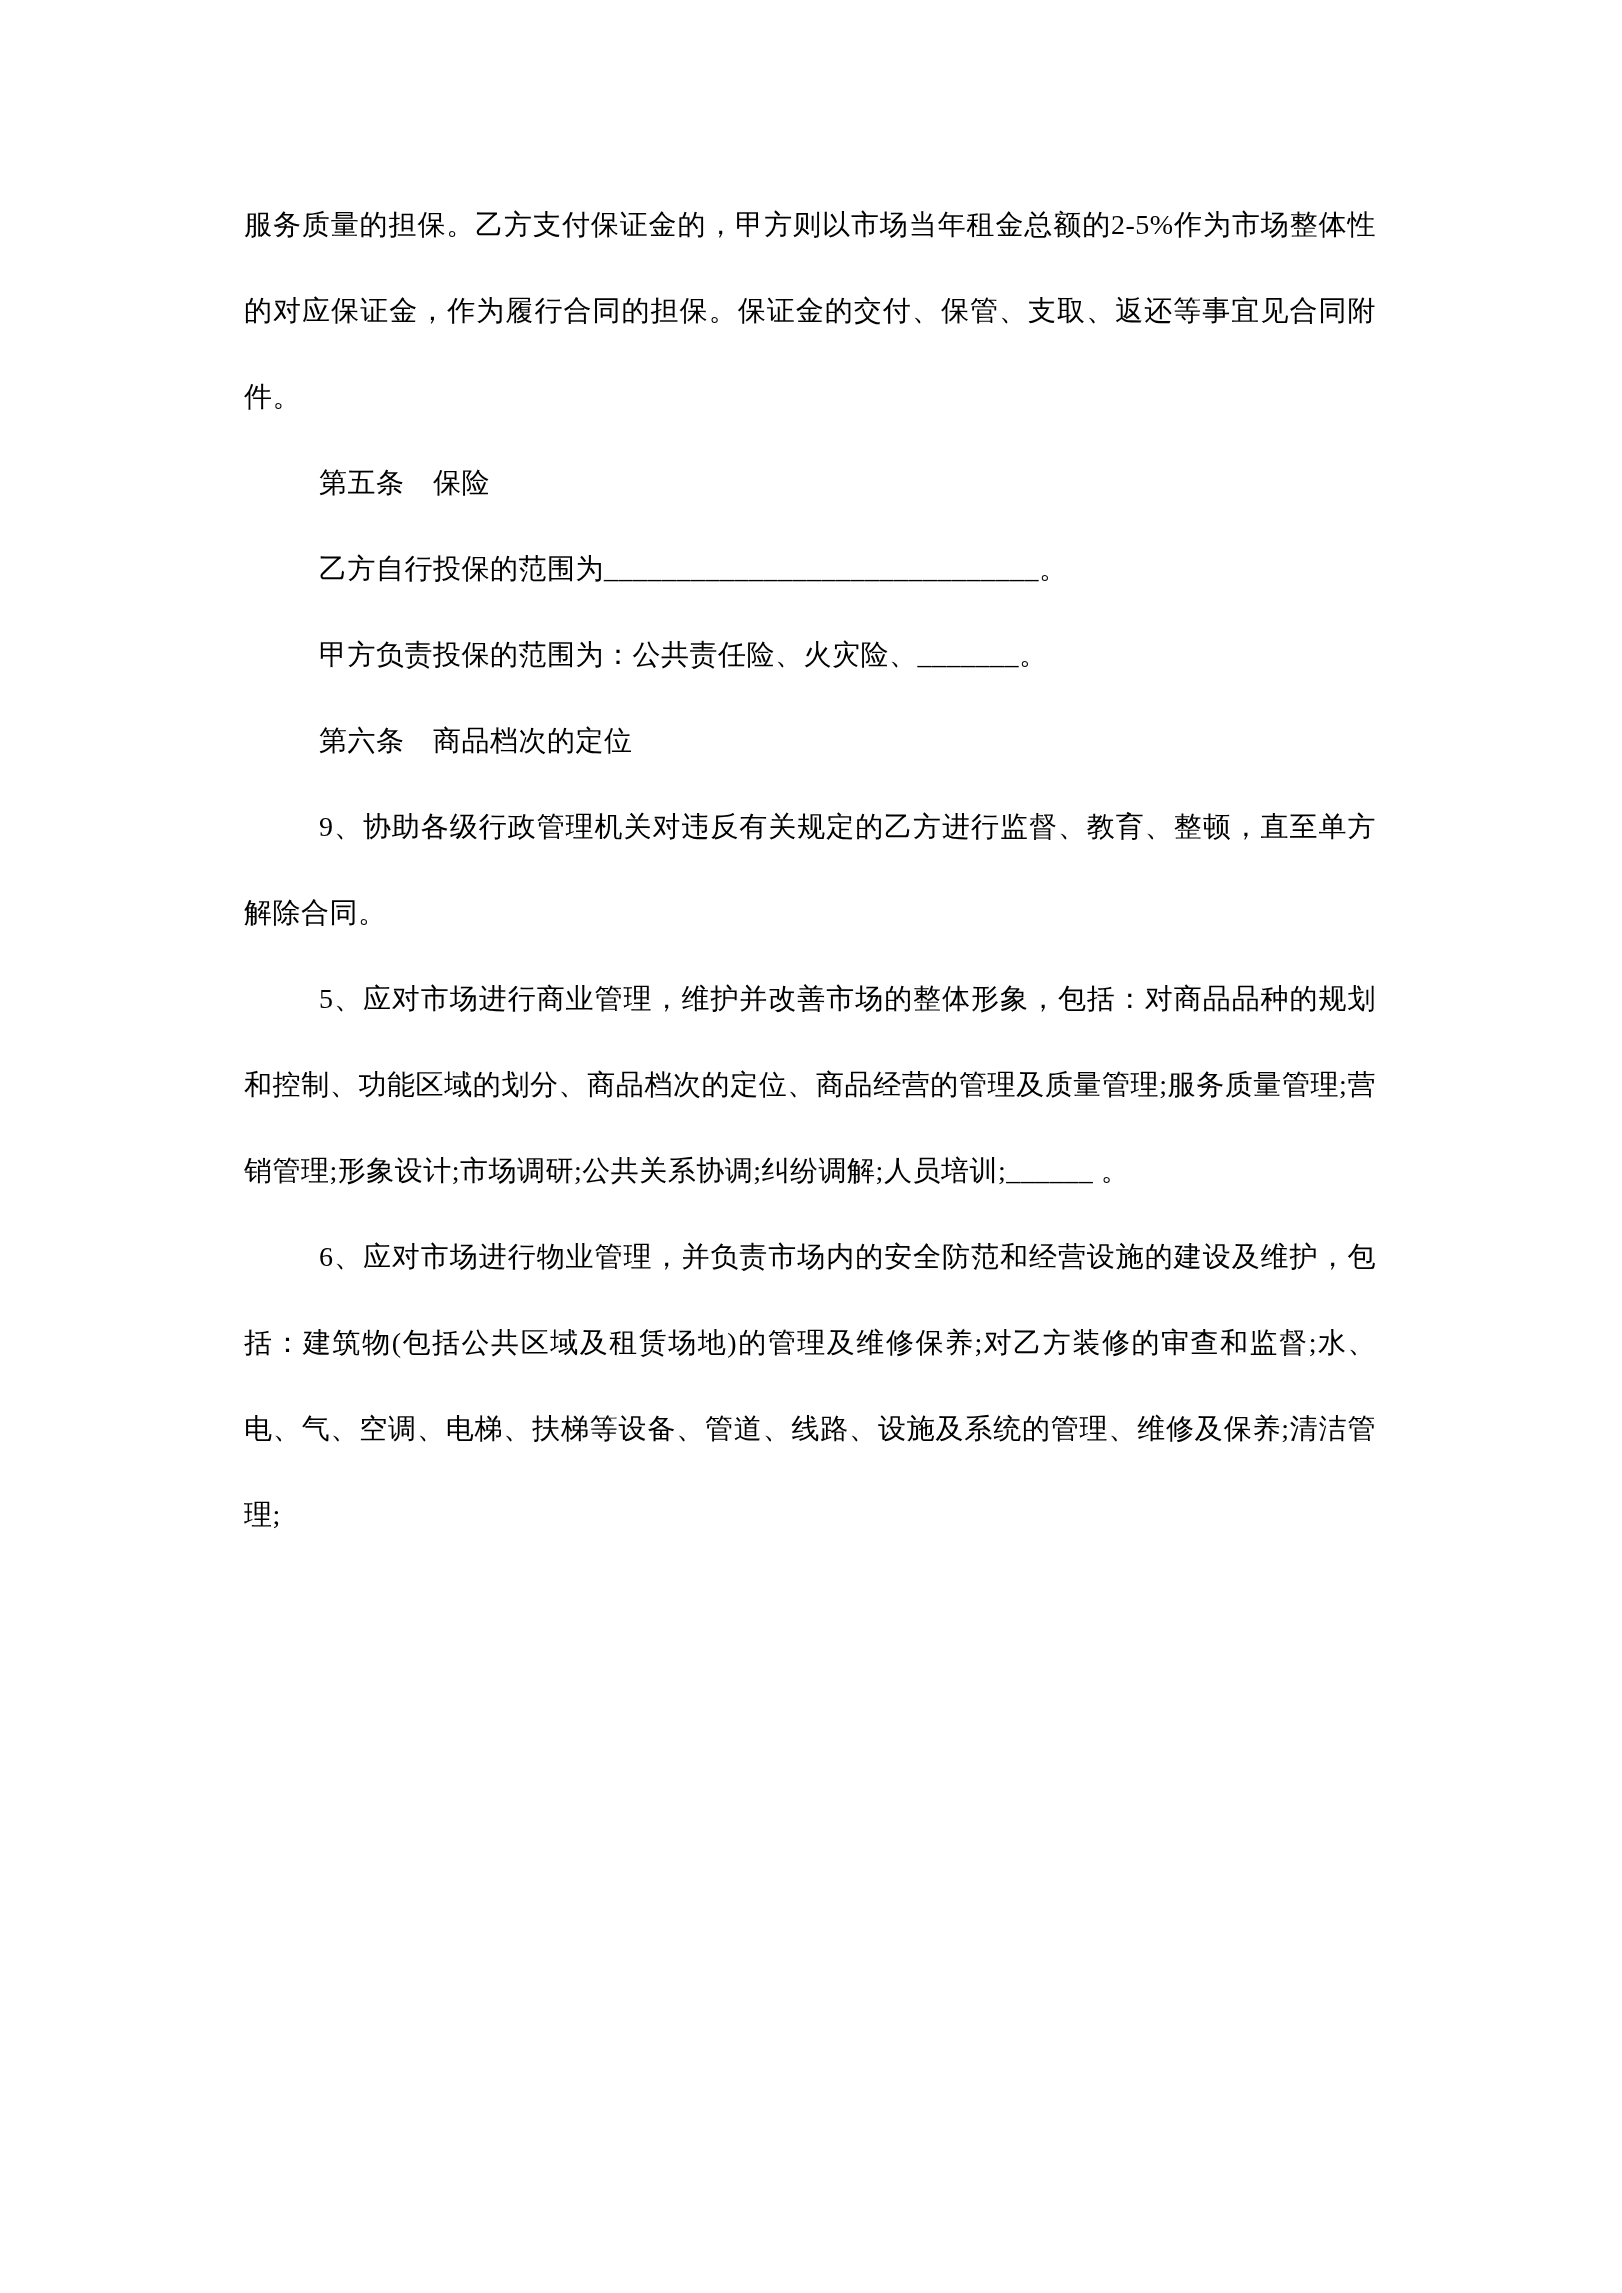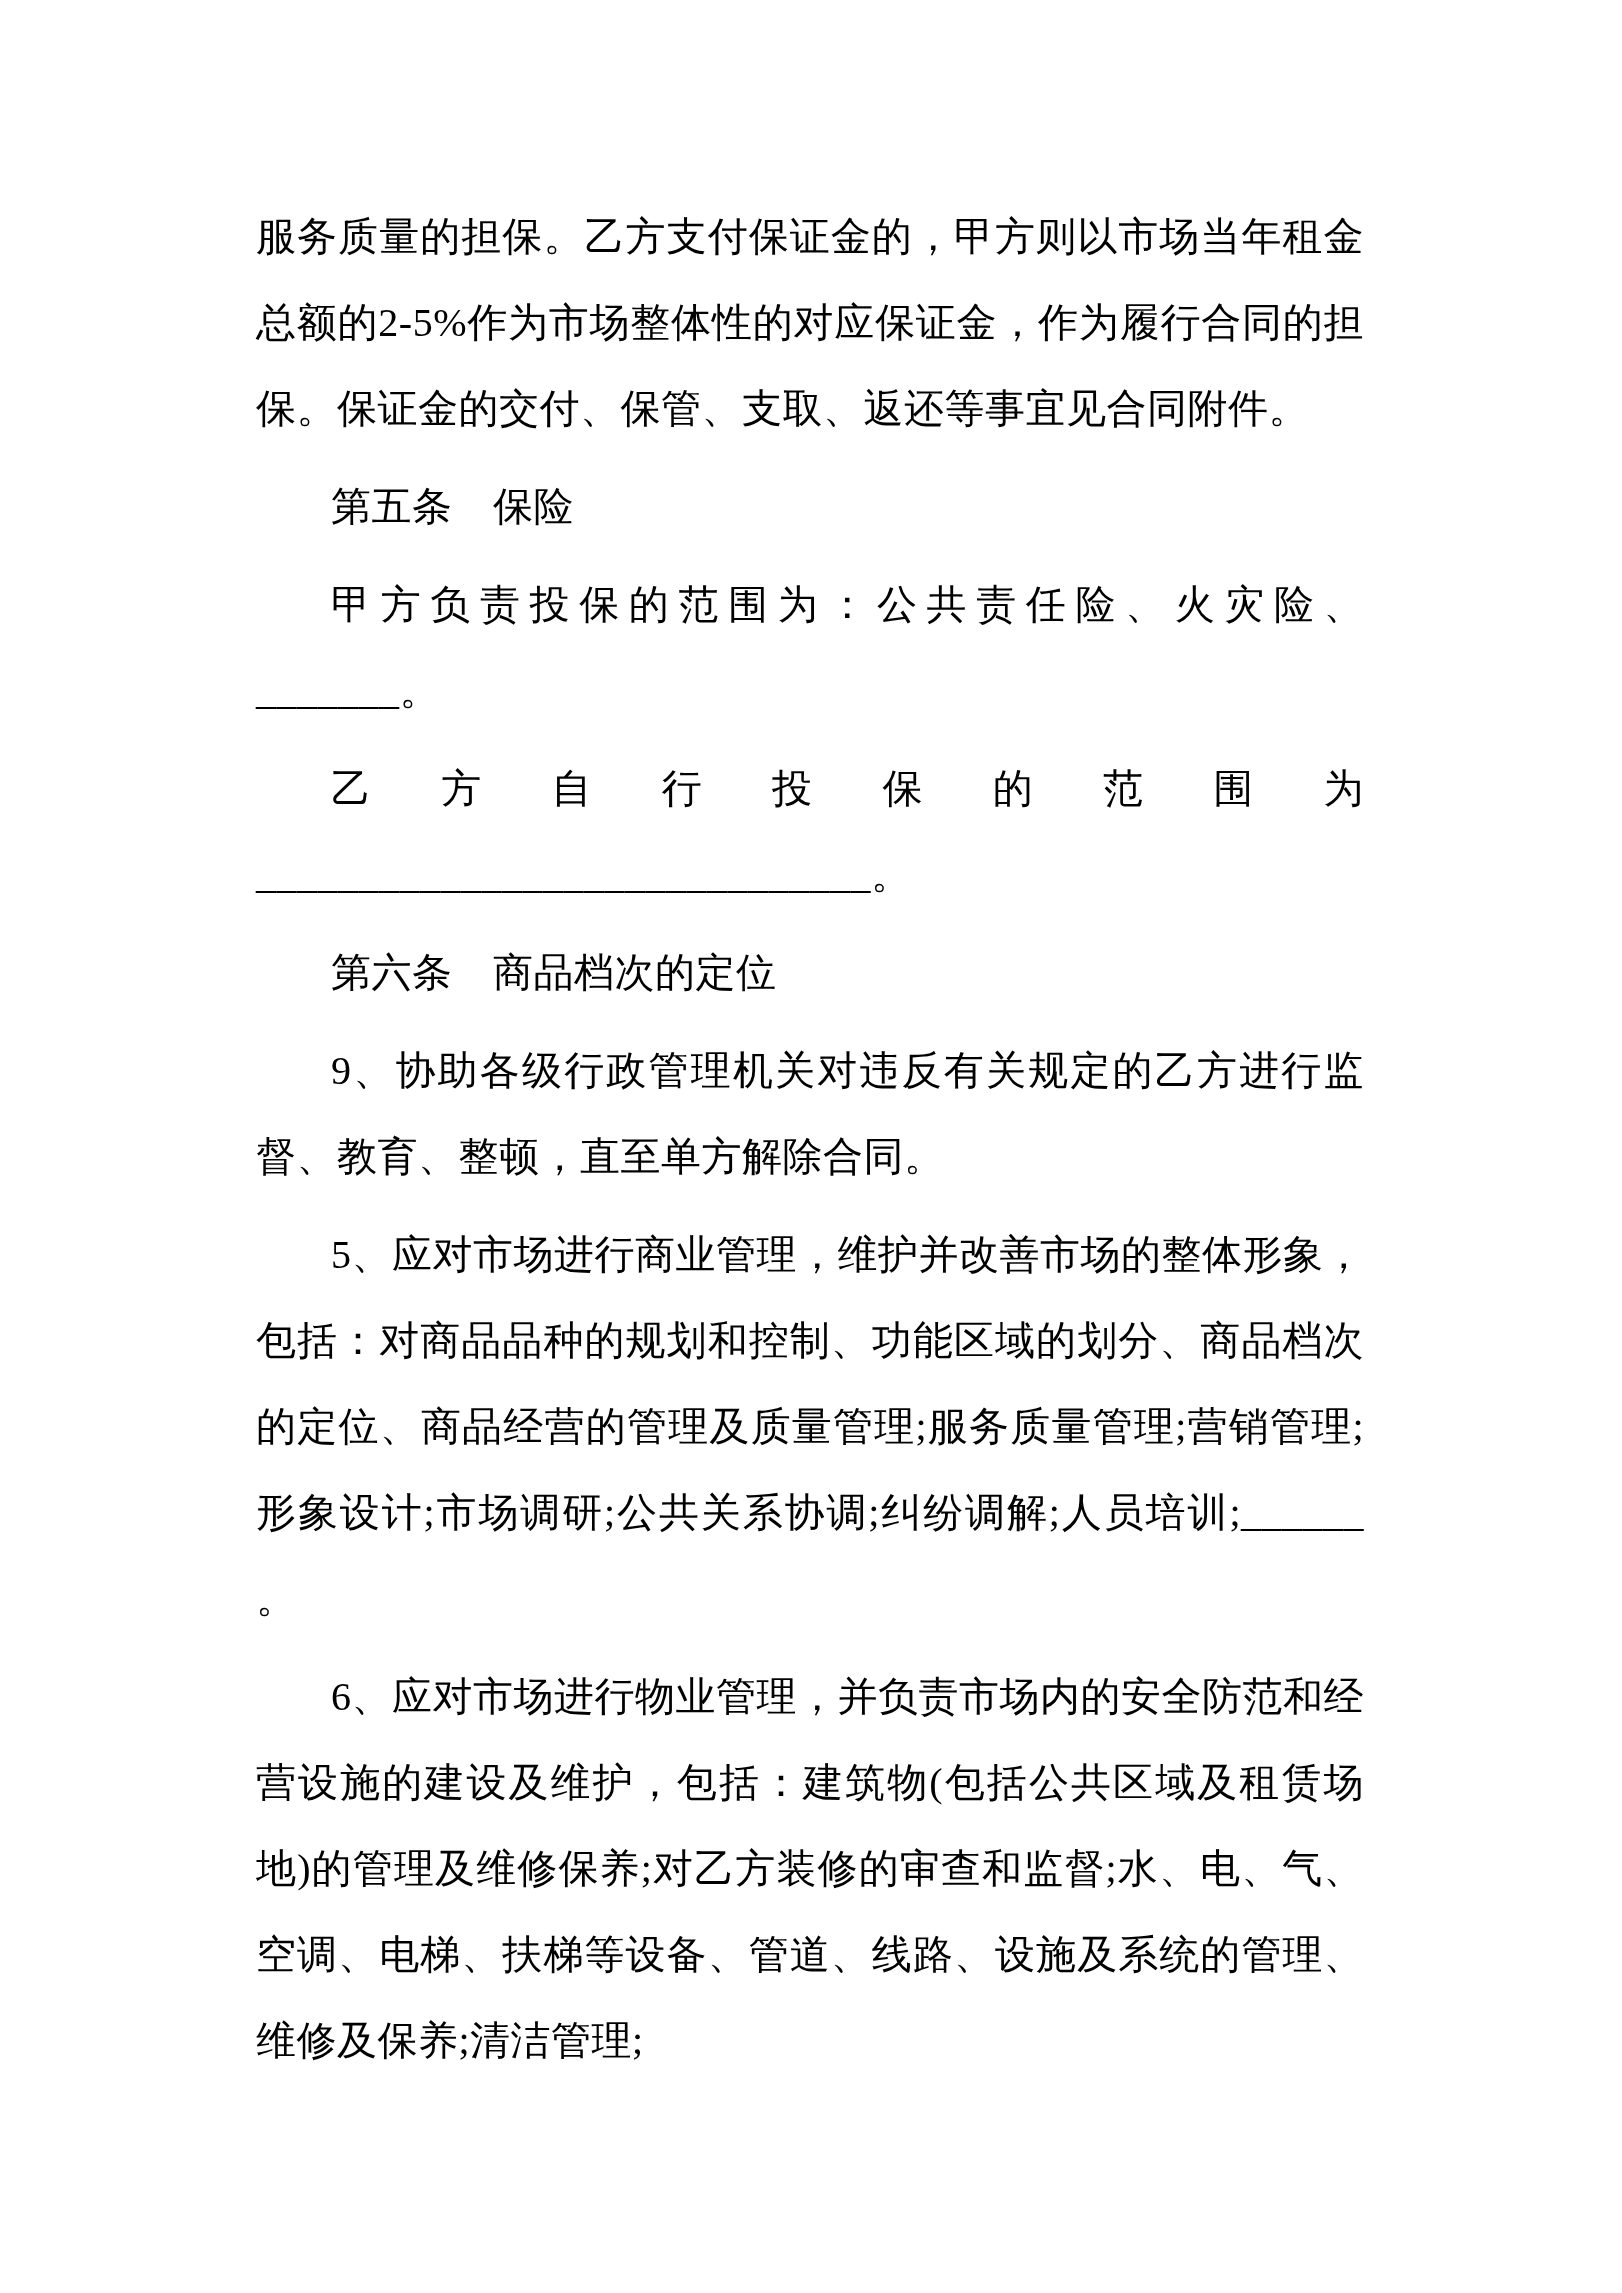--- a/index.html
+++ b/index.html
@@ -18,39 +18,39 @@
     height: 2294px;
     box-sizing: border-box;
     background: #ffffff;
     padding: 182px 247px 0 244px;
     overflow: hidden;
   }
   .content {
     width: 100%;
   }
   .para {
-    margin: 12px;
+    margin: 0;
     padding: 0;
-    font-size: 40px;
+    font-size: 28px;
     line-height: 86px;
     text-align: justify;
     letter-spacing: 0.5px;
   }
   .para.indent {
     text-indent: 75px;
   }
 </style>
 </head>
 <body style="background: rgb(255, 255, 255); color: rgb(0, 0, 0);">
 
 <div class="page">
   <div class="content">
       <p class="para">服务质量的担保。乙方支付保证金的，甲方则以市场当年租金总额的2-5%作为市场整体性的对应保证金，作为履行合同的担保。保证金的交付、保管、支取、返还等事宜见合同附件。</p>
       <p class="para indent">第五条　保险</p>
+      <p class="para indent">乙方自行投保的范围为______________________________。</p>
       <p class="para indent">甲方负责投保的范围为：公共责任险、火灾险、_______。</p>
-      <p class="para indent">乙方自行投保的范围为______________________________。</p>
       <p class="para indent">第六条　商品档次的定位</p>
       <p class="para indent">9、协助各级行政管理机关对违反有关规定的乙方进行监督、教育、整顿，直至单方解除合同。</p>
       <p class="para indent">5、应对市场进行商业管理，维护并改善市场的整体形象，包括：对商品品种的规划和控制、功能区域的划分、商品档次的定位、商品经营的管理及质量管理;服务质量管理;营销管理;形象设计;市场调研;公共关系协调;纠纷调解;人员培训;______ 。</p>
       <p class="para indent">6、应对市场进行物业管理，并负责市场内的安全防范和经营设施的建设及维护，包括：建筑物(包括公共区域及租赁场地)的管理及维修保养;对乙方装修的审查和监督;水、电、气、空调、电梯、扶梯等设备、管道、线路、设施及系统的管理、维修及保养;清洁管理;</p>
     </div>
 </div>
 
 
 </body></html>

